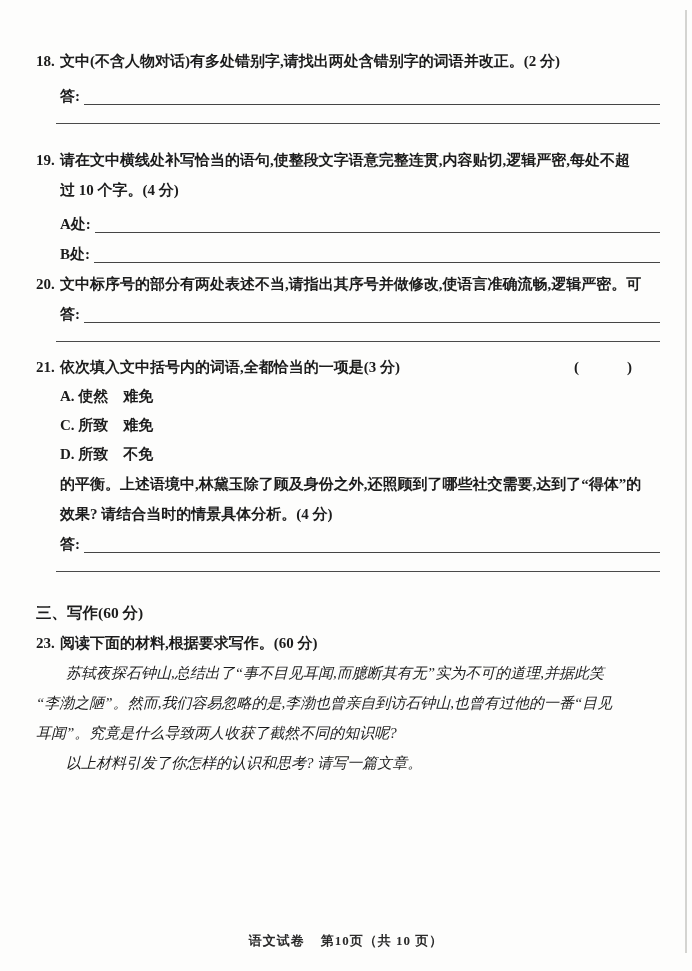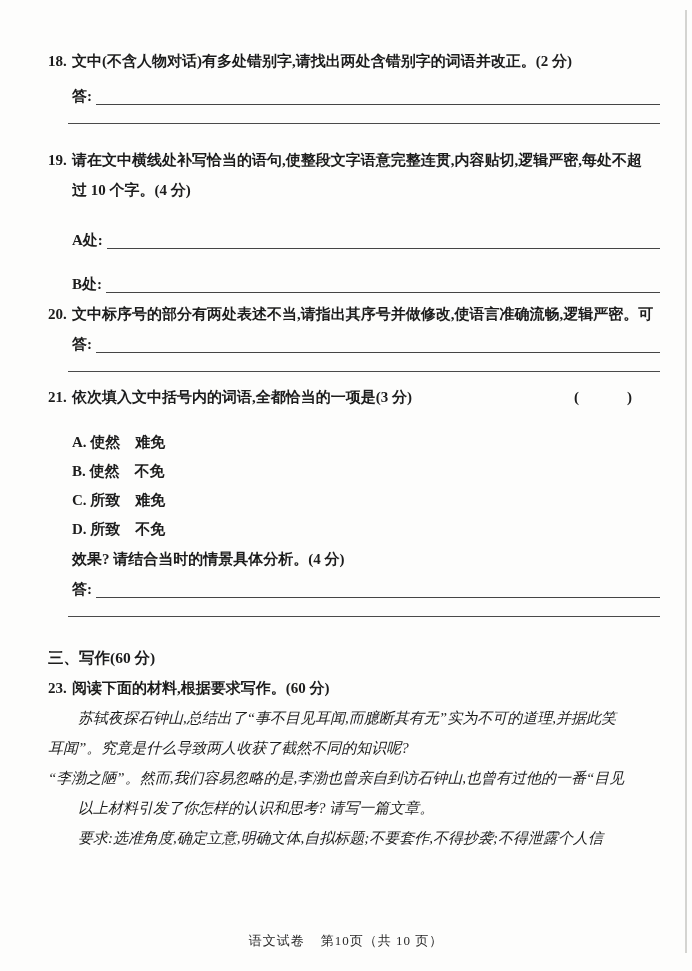--- a/index.html
+++ b/index.html
@@ -14,21 +14,21 @@
     color: #1c1c1c;
   }
   .scan-edge {
     position: absolute;
     right: 5px; top: 10px; bottom: 18px;
     width: 2px;
     background: #d4d4d1;
   }
   .content {
     position: absolute;
-    left: 48px; right: 32px; top: 46px;
+    left: 36px; right: 32px; top: 46px;
   }
   .q-line {
     display: flex;
     align-items: baseline;
     font-size: 15px;
     line-height: 30px;
     font-weight: 600;
     white-space: nowrap;
   }
   .q-num { flex: none; width: 24px; }
@@ -48,21 +48,21 @@
   .uline {
     flex: 1;
     border-bottom: 1.5px solid #454545;
     margin-bottom: 6px;
   }
   .blank-row {
     margin-left: 20px;
     height: 13px;
     border-bottom: 1.5px solid #4a4a4a;
   }
-  .options { margin-left: 24px; margin-top: 16px; }
+  .options { margin-left: 24px; }
   .option-row {
     font-size: 15px;
     line-height: 29px;
     font-weight: 600;
     white-space: nowrap;
   }
   .gap-21 { margin-top: 10px; }
   .gap-19 { margin-top: 21px; }
   .gap-head { margin-top: 26px; }
   .section-heading {
@@ -80,21 +80,21 @@
     line-height: 30px;
     white-space: nowrap;
   }
   .m-indent { padding-left: 2em; }
   .footer {
     position: absolute;
     top: 932px;
     left: 0; right: 0;
     text-align: center;
     font-size: 13px;
-    font-weight: 400;
+    font-weight: 700;
     color: #2a2a2a;
     letter-spacing: 1px;
   }
   .footer .f-title { margin-right: 16px; }
 </style>
 </head>
 <body>
 
 <div class="scan-edge"></div>
 
@@ -111,25 +111,25 @@
     </div>
     <div class="blank-row"></div>
   </div>
 
   <div class="gap-19">
     <div class="q-line">
       <span class="q-num">19.</span>
       <span class="q-body">请在文中横线处补写恰当的语句,使整段文字语意完整连贯,内容贴切,逻辑严密,每处不超</span>
     </div>
     <div class="q-line q-cont">过 10 个字。(4 分)</div>
-    <div class="answer-row" style="margin-top:20px">
+    <div class="answer-row" style="margin-top:4px">
       <span class="answer-label">A处:</span>
       <span class="uline"></span>
     </div>
-    <div class="answer-row" style="margin-top:14px">
+    <div class="answer-row" style="margin-top:0">
       <span class="answer-label">B处:</span>
       <span class="uline"></span>
     </div>
   </div>
 
   <div>
     <div class="q-line">
       <span class="q-num">20.</span>
       <span class="q-body">文中标序号的部分有两处表述不当,请指出其序号并做修改,使语言准确流畅,逻辑严密。可</span>
     </div>
@@ -141,47 +141,46 @@
   </div>
 
   <div class="gap-21">
     <div class="q-line">
       <span class="q-num">21.</span>
       <span>依次填入文中括号内的词语,全都恰当的一项是(3 分)</span>
       <span class="bracket">(　　)</span>
     </div>
     <div class="options">
       <div class="option-row">A. 使然　难免</div>
-      <div class="option-row">B. 使然　不免</div>
       <div class="option-row">C. 所致　难免</div>
       <div class="option-row">D. 所致　不免</div>
     </div>
   </div>
 
   <div>
+    <div class="q-line q-cont">的平衡。上述语境中,林黛玉除了顾及身份之外,还照顾到了哪些社交需要,达到了“得体”的</div>
     <div class="q-line q-cont">效果? 请结合当时的情景具体分析。(4 分)</div>
     <div class="answer-row" style="margin-top:0">
       <span class="answer-label">答:</span>
       <span class="uline"></span>
     </div>
     <div class="blank-row"></div>
   </div>
 
   <div class="gap-head">
     <div class="section-heading">三、写作(60 分)</div>
     <div class="q-line">
       <span class="q-num">23.</span>
       <span class="q-body">阅读下面的材料,根据要求写作。(60 分)</span>
     </div>
     <div class="material">
       <div class="m-line m-indent">苏轼夜探石钟山,总结出了“事不目见耳闻,而臆断其有无”实为不可的道理,并据此笑</div>
+      <div class="m-line">“李渤之陋”。然而,我们容易忽略的是,李渤也曾亲自到访石钟山,也曾有过他的一番“目见</div>
       <div class="m-line">耳闻”。究竟是什么导致两人收获了截然不同的知识呢?</div>
-      <div class="m-line">“李渤之陋”。然而,我们容易忽略的是,李渤也曾亲自到访石钟山,也曾有过他的一番“目见</div>
       <div class="m-line m-indent">以上材料引发了你怎样的认识和思考? 请写一篇文章。</div>
-      <div class="m-line m-indent">要求:选准角度,确定立意,明确文体,自拟标题;不要套作,不得抄袭;不得泄露个人信</div>
     </div>
   </div>
 
 </div>
 
 <div class="footer">
   <span class="f-title">语文试卷</span><span>第10页（共 10 页）</span>
 </div>
 
 </body></html>

